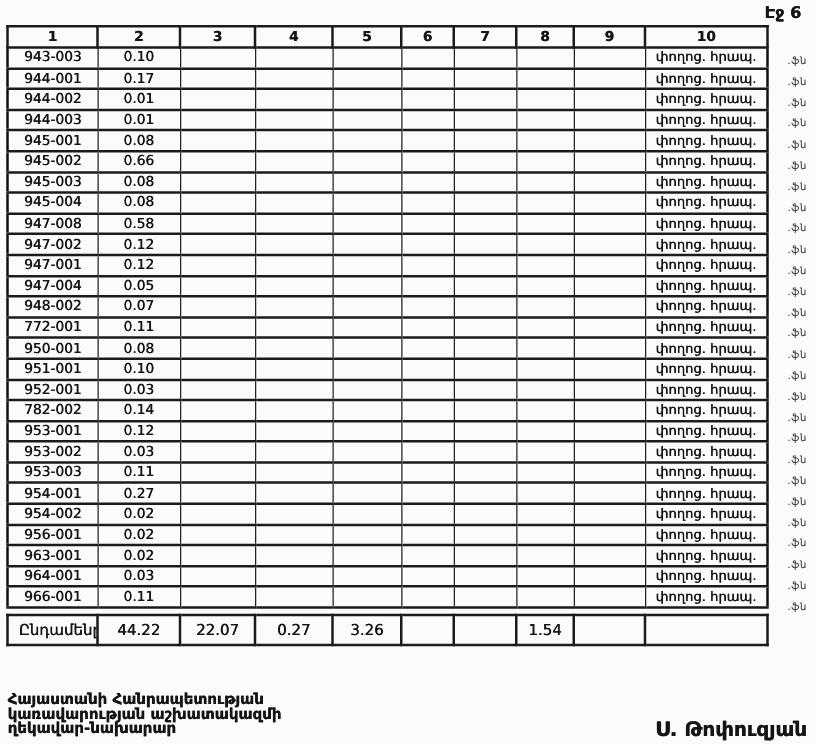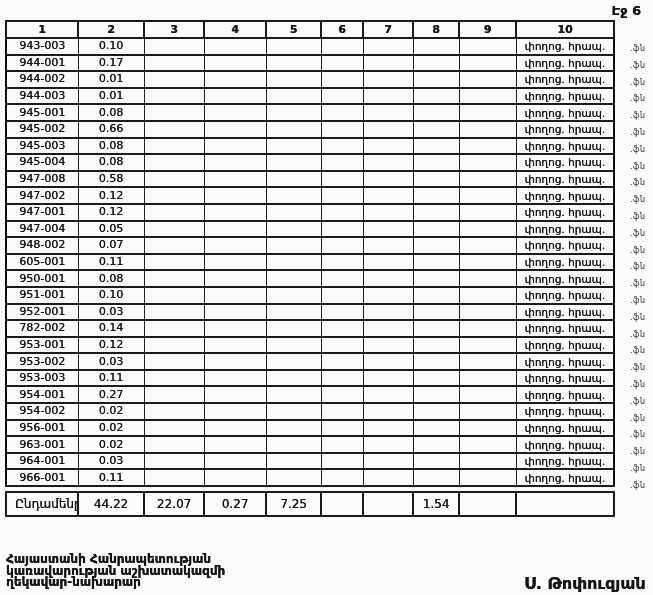--- a/index.html
+++ b/index.html
@@ -241,21 +241,21 @@
           <td class="c3"></td>
           <td class="c4"></td>
           <td class="c5"></td>
           <td class="c6"></td>
           <td class="c7"></td>
           <td class="c8"></td>
           <td class="c9"></td>
           <td class="c10">փողոց. հրապ.</td>
         </tr>
         <tr>
-          <td class="c1">605-001</td>
+          <td class="c1">772-001</td>
           <td class="c2">0.11</td>
           <td class="c3"></td>
           <td class="c4"></td>
           <td class="c5"></td>
           <td class="c6"></td>
           <td class="c7"></td>
           <td class="c8"></td>
           <td class="c9"></td>
           <td class="c10">փողոց. հրապ.</td>
         </tr>
@@ -430,21 +430,21 @@
         <col style="width: 46px;">
         <col style="width: 57px;">
         <col style="width: 98px;">
       </colgroup>
     <tbody>
       <tr>
           <td class="c1">Ընդամենը</td>
           <td class="c2">44.22</td>
           <td class="c3">22.07</td>
           <td class="c4">0.27</td>
-          <td class="c5">7.25</td>
+          <td class="c5">3.26</td>
           <td class="c6"></td>
           <td class="c7"></td>
           <td class="c8">1.54</td>
           <td class="c9"></td>
           <td class="c10"></td>
         </tr>
     </tbody>
   </table>
 </div>
 

